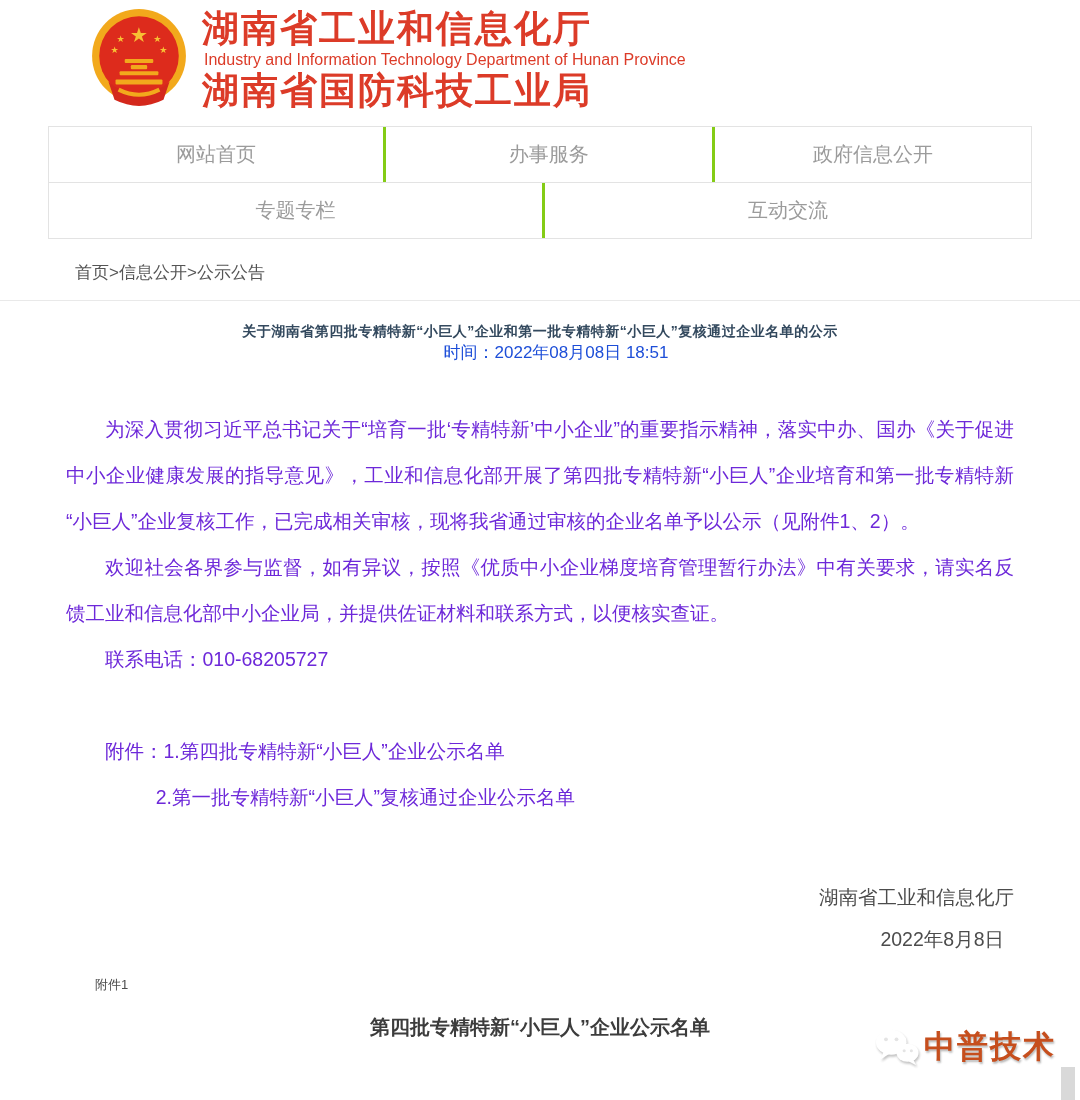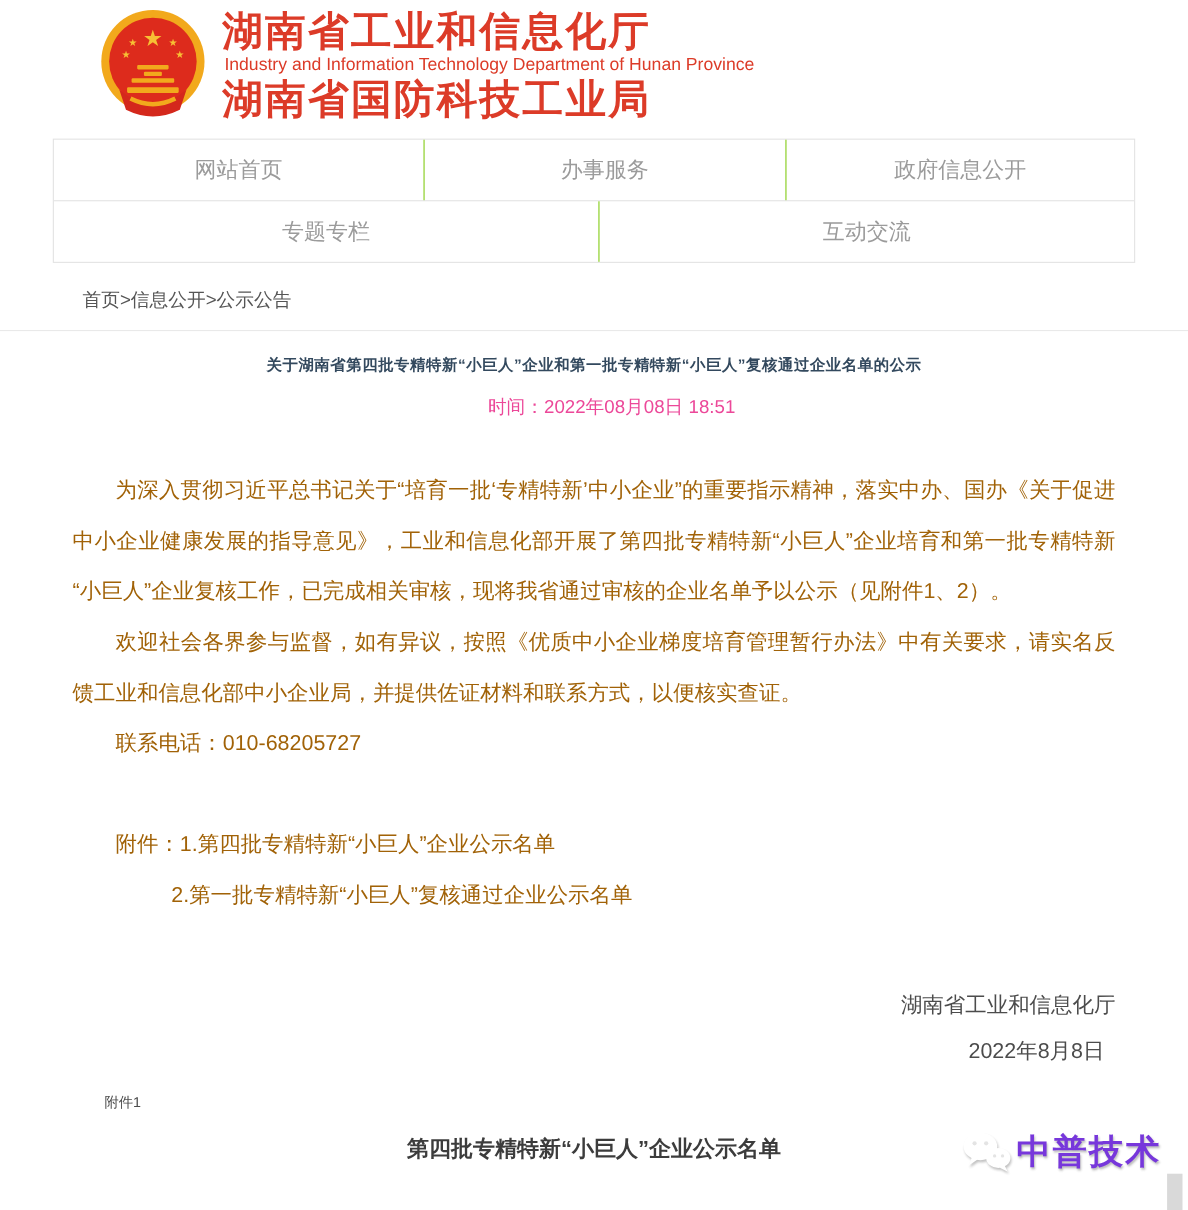--- a/index.html
+++ b/index.html
@@ -25,46 +25,46 @@
     margin:10px 48px 0;
     border:1px solid #e3e3e3;
     box-sizing:border-box;
   }
   .nav-row{display:grid;height:55px;}
   .nav-row.r1{grid-template-columns:34.3% 33.5% 32.2%;border-bottom:1px solid #e3e3e3;}
   .nav-row.r2{grid-template-columns:50.5% 49.5%;}
   .nav-cell{
     display:flex;align-items:center;justify-content:center;
     font-size:20px;color:#9b9b9b;
-    border-right:1px solid #84cc16;cursor:pointer;
+    border-right:3px solid #84cc16;cursor:pointer;
   }
   .nav-cell:last-child{border-right:none;}
   
   .breadcrumb{
     margin:16px 48px 0;
     padding:6px 27px 16px;
     font-size:17px;color:#555;
   }
   .breadcrumb span{cursor:pointer;}
   .full-divider{border-bottom:1px solid #e9e9e9;width:100%;}
   
   .article-title{
     margin:22px 56px 0;
     text-align:center;
     font-size:14px;font-weight:bold;color:#33495e;
     letter-spacing:0.5px;
   }
   .article-time{
-    margin-top:17px;text-align:center;
-    font-size:17px;color:#ec4899;padding-left:32px;
+    text-align:center;
+    font-size:17px;color:#1d4ed8;padding-left:32px;
   }
   
   .article-body{
     margin:42px 66px 0;
-    font-size:19.5px;color:#a16207;line-height:46px;
+    font-size:19.5px;color:#6d28d9;line-height:46px;
   }
   .article-body p{margin:0;text-indent:2em;text-align:justify;}
   .plain{text-align:left !important;}
   
   .attachments{margin-top:46px;}
   .attach-line1{text-indent:2em;}
   .attach-line2{text-indent:4.6em;}
   
   .signature{
     margin:56px 66px 0;
@@ -78,21 +78,21 @@
     font-size:13px;color:#4c4c4c;
   }
   .table-title{
     margin-top:20px;text-align:center;
     font-size:20px;font-weight:bold;color:#3c3c3c;
   }
   
   .watermark{
     position:absolute;top:1026px;right:24px;
     display:flex;align-items:center;gap:4px;
-    color:#6d28d9;font-size:31px;font-weight:bold;
+    color:#c2410c;font-size:31px;font-weight:bold;
     text-shadow:1px 2px 2px rgba(90,90,90,0.45);
     opacity:0.93;letter-spacing:2px;
     pointer-events:none;
   }
   .wm-icon{width:46px;height:40px;filter:drop-shadow(1px 2px 1px rgba(90,90,90,0.4));}
   
   .scroll-strip{
     position:absolute;right:5px;bottom:0;
     width:14px;height:33px;background:#d9d9d9;
   }

